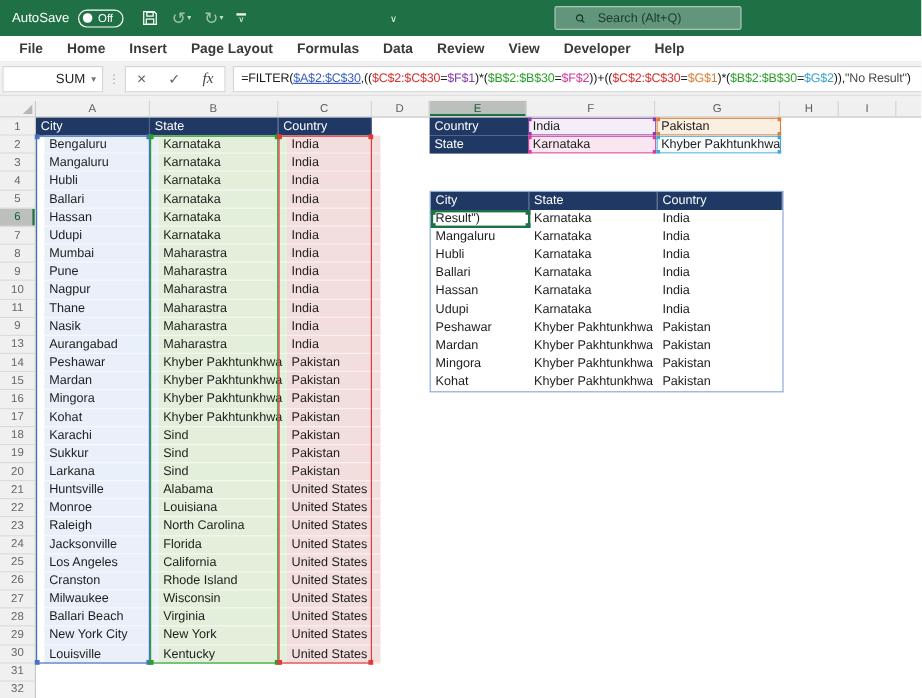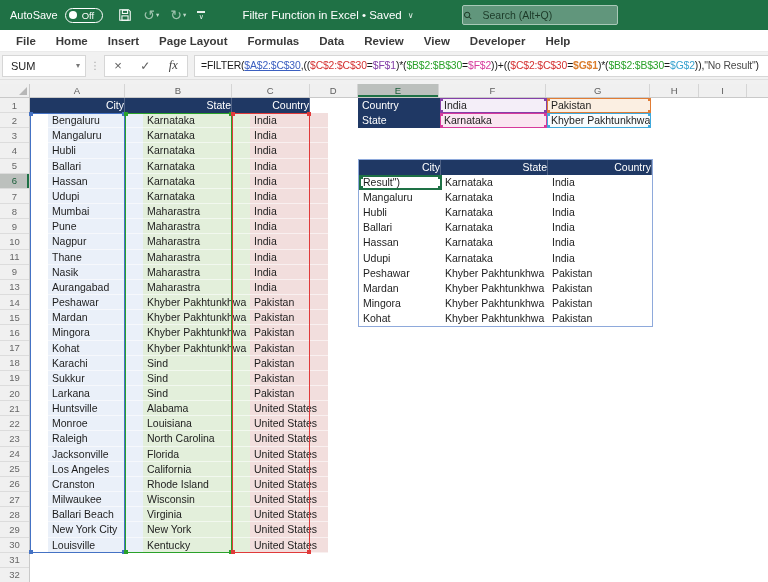--- a/index.html
+++ b/index.html
@@ -20,37 +20,37 @@
   .dd6{font-size:6.5px;color:#BFD9CA;margin-left:1px;}
   .cwb{display:flex;flex-direction:column;align-items:center;gap:1px;}
   .cwb .bar{width:8px;height:1.5px;background:#E8F1EB;}
   .cwb .v{font-size:7px;line-height:5px;color:#E8F1EB;}
   .title{position:absolute;left:328px;top:0;height:30px;transform:translateX(-50%);
          display:flex;align-items:center;gap:6px;white-space:nowrap;}
   .title .t{font-size:11.5px;color:#fff;}
   .title .chev{font-size:8px;color:#E3EFE8;}
   .search{position:absolute;left:462px;top:5px;width:156px;height:20px;background:#61967C;
           border:1px solid #A9C9B8;border-radius:2px;display:flex;align-items:center;
-          padding:0 0;gap:8px;box-sizing:border-box;}
+          padding:0 16px;gap:8px;box-sizing:border-box;}
   .search input{background:transparent;border:0;outline:0;width:100%;font-size:10.5px;
           color:#16321F;font-family:"Liberation Sans",sans-serif;}
   .search input::placeholder{color:#1C3A28;opacity:1;}
 
   
   .mb{position:absolute;left:0;top:30px;right:0;height:22px;background:#fff;display:flex;
       align-items:center;padding-left:6px;box-sizing:border-box;border-bottom:1px solid #EBEBEB;}
   .mb .tab{font-size:11.5px;color:#3A3A3A;padding:0 10px;height:100%;display:flex;
       align-items:center;cursor:pointer;font-weight:bold;}
 
   
   .fb{position:absolute;left:0;top:52px;right:0;height:28px;background:#F1F1F1;display:flex;
       align-items:center;padding-left:2px;box-sizing:border-box;border-bottom:1px solid #E0E0E0;}
   .nb{width:84px;height:22px;background:#fff;border:1px solid #D6D6D6;display:flex;
       align-items:center;box-sizing:border-box;}
-  .nb .nv{flex:1;font-size:11px;color:#222;padding-left:8px;}
+  .nb .nv{flex:1;font-size:11px;color:#222;padding-left:22px;text-align:right;}
   .nb .na{font-size:8px;color:#777;padding:0 5px;}
   .dots{width:18px;text-align:center;color:#A6A6A6;font-size:10px;}
   .fbtns{width:84px;height:22px;background:#fff;border:1px solid #D6D6D6;display:flex;
       align-items:center;justify-content:space-around;box-sizing:border-box;}
   .fx-cancel{color:#5F5F5F;font-size:13px;line-height:13px;cursor:pointer;}
   .fx-enter{color:#5F5F5F;font-size:12px;cursor:pointer;}
   .fx-fn{font-family:"Liberation Serif",serif;font-style:italic;font-size:12.5px;color:#444;cursor:pointer;}
   .finput{flex:1;height:22px;background:#fff;border:1px solid #D6D6D6;border-right:0;margin-left:6px;
       display:flex;align-items:center;padding-left:6px;font-size:10.4px;letter-spacing:-0.15px;
       white-space:nowrap;overflow:hidden;box-sizing:border-box;}
@@ -77,23 +77,23 @@
   .rhs .rh{height:15.17px;box-sizing:border-box;border-bottom:1px solid #DCDCDC;display:flex;
       align-items:center;justify-content:center;font-size:9.5px;color:#666;cursor:pointer;}
   .rhs .rh:nth-of-type(6){background:#BCC0BD;color:#175B36;box-shadow:inset -2px 0 0 #1E7145;}
 
   .cv{position:absolute;left:0;top:14px;right:0;bottom:0;}
 
   
   .t1h{position:absolute;left:30px;top:0;display:flex;}
   .hc{height:15.17px;box-sizing:border-box;background:#1F3864;color:#fff;font-size:10.5px;
       line-height:15.3px;padding-left:4px;border-right:1px solid rgba(255,255,255,.22);
-      white-space:nowrap;overflow:hidden;cursor:cell;text-align:right;}
+      white-space:nowrap;overflow:hidden;cursor:cell;}
   .w-city{width:95px;} .w-state{width:107px;} .w-country{width:78px;}
-  .t1b{position:absolute;left:48px;top:15.17px;}
+  .t1b{position:absolute;left:37px;top:15.17px;}
   .trow{display:flex;height:15.17px;}
   .tc{box-sizing:border-box;font-size:10.5px;line-height:15.3px;color:#1D1D1D;padding-left:4px;
       white-space:nowrap;overflow:hidden;border-bottom:1px solid rgba(255,255,255,.55);cursor:cell;}
   .tc.city{width:95px;background:#EAF0F9;}
   .tc.state{width:107px;background:#E3EFDB;}
   .tc.country{width:78px;background:#F2DEDD;}
 
   
   .ov{position:absolute;box-sizing:border-box;border:1px solid currentColor;pointer-events:none;}
   .h{position:absolute;width:4px;height:4px;background:currentColor;}
@@ -153,21 +153,20 @@
       <span class="ic">
           <span class="redo">↻</span>
           <span class="dd6">▾</span>
         </span>
       <span class="cwb">
         <span class="bar"></span>
         <span class="v">∨</span>
       </span>
     </span>
     <span class="title">
-      <span class="t">Filter Function in Excel • Saved</span>
       <span class="chev">∨</span>
     </span>
     <span class="search">
       <svg width="11" height="11" viewBox="0 0 16 16" fill="none" stroke="#16321F" stroke-width="1.6">
         <circle cx="7" cy="7" r="4.5"></circle>
           <line x1="10.5" y1="10.5" x2="14" y2="14"></line>
       </svg>
       <input readonly="" placeholder="Search (Alt+Q)" style="">
     </span>
   </div>
@@ -227,21 +226,21 @@
         <span class="fseg" style="color: rgb(26, 26, 26);">=</span>
 
         <span class="fseg" style="color: rgb(214, 58, 155);">$F$2</span>
 
         <span class="fseg" style="color: rgb(26, 26, 26);">))+((</span>
 
         <span class="fseg" style="color: rgb(212, 48, 48);">$C$2:$C$30</span>
 
         <span class="fseg" style="color: rgb(26, 26, 26);">=</span>
 
-        <span class="fseg" style="color: rgb(219, 126, 46); font-weight: bold;">$G$1</span>
+        <span class="fseg" style="color: rgb(219, 126, 46);">$G$1</span>
 
         <span class="fseg" style="color: rgb(26, 26, 26);">)*(</span>
 
         <span class="fseg" style="color: rgb(42, 161, 42);">$B$2:$B$30</span>
 
         <span class="fseg" style="color: rgb(26, 26, 26);">=</span>
 
         <span class="fseg" style="color: rgb(54, 162, 207);">$G$2</span>
 
         <span class="fseg" style="color: rgb(26, 26, 26);">)),</span>

